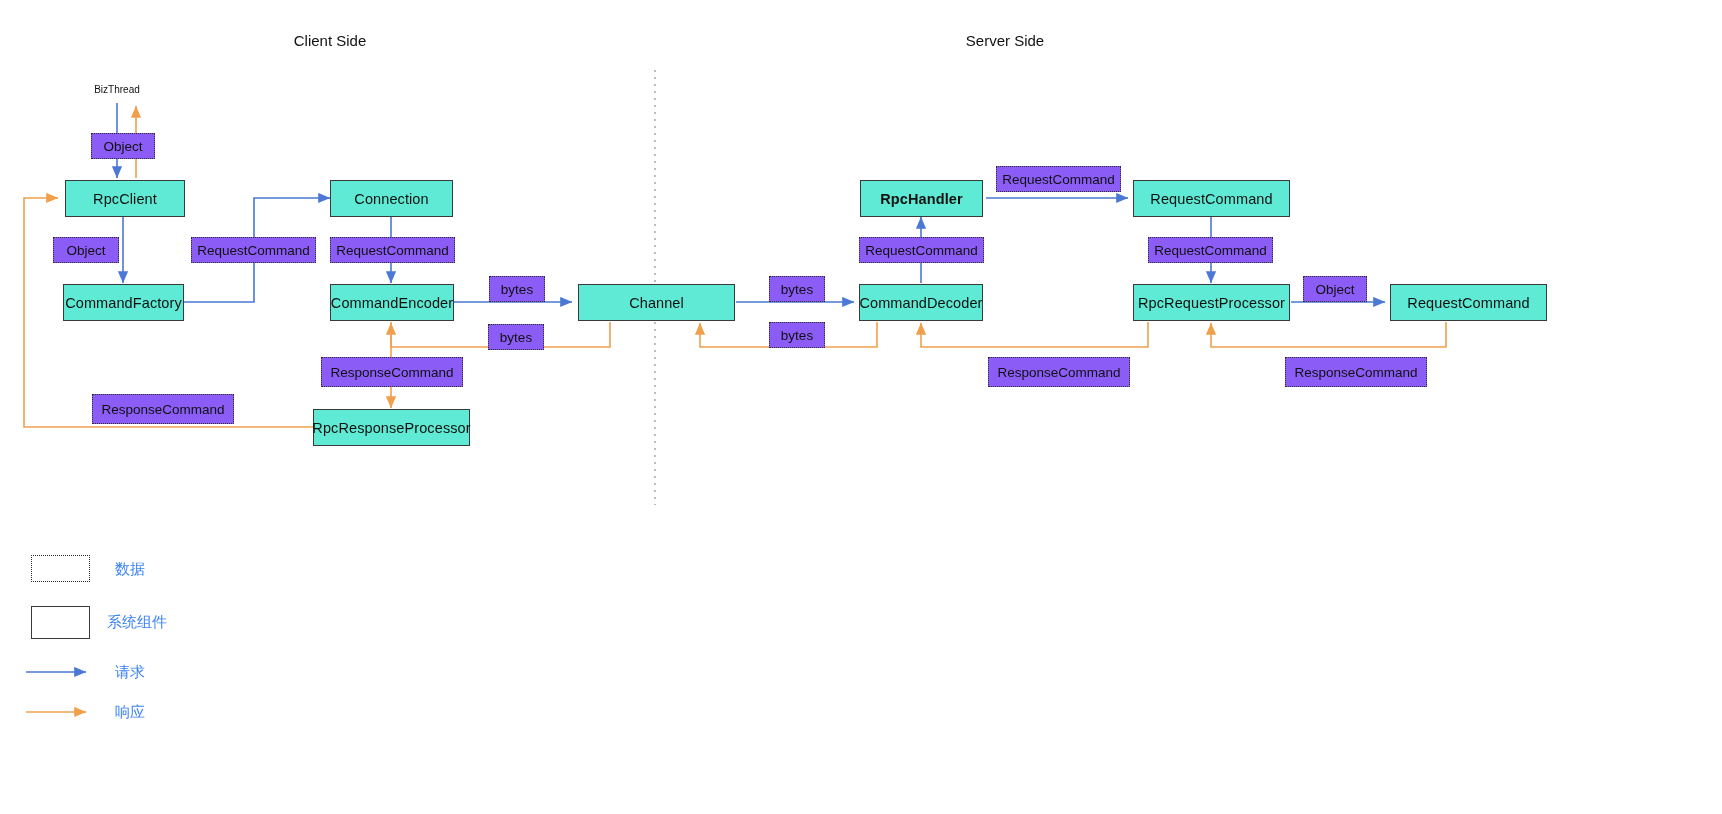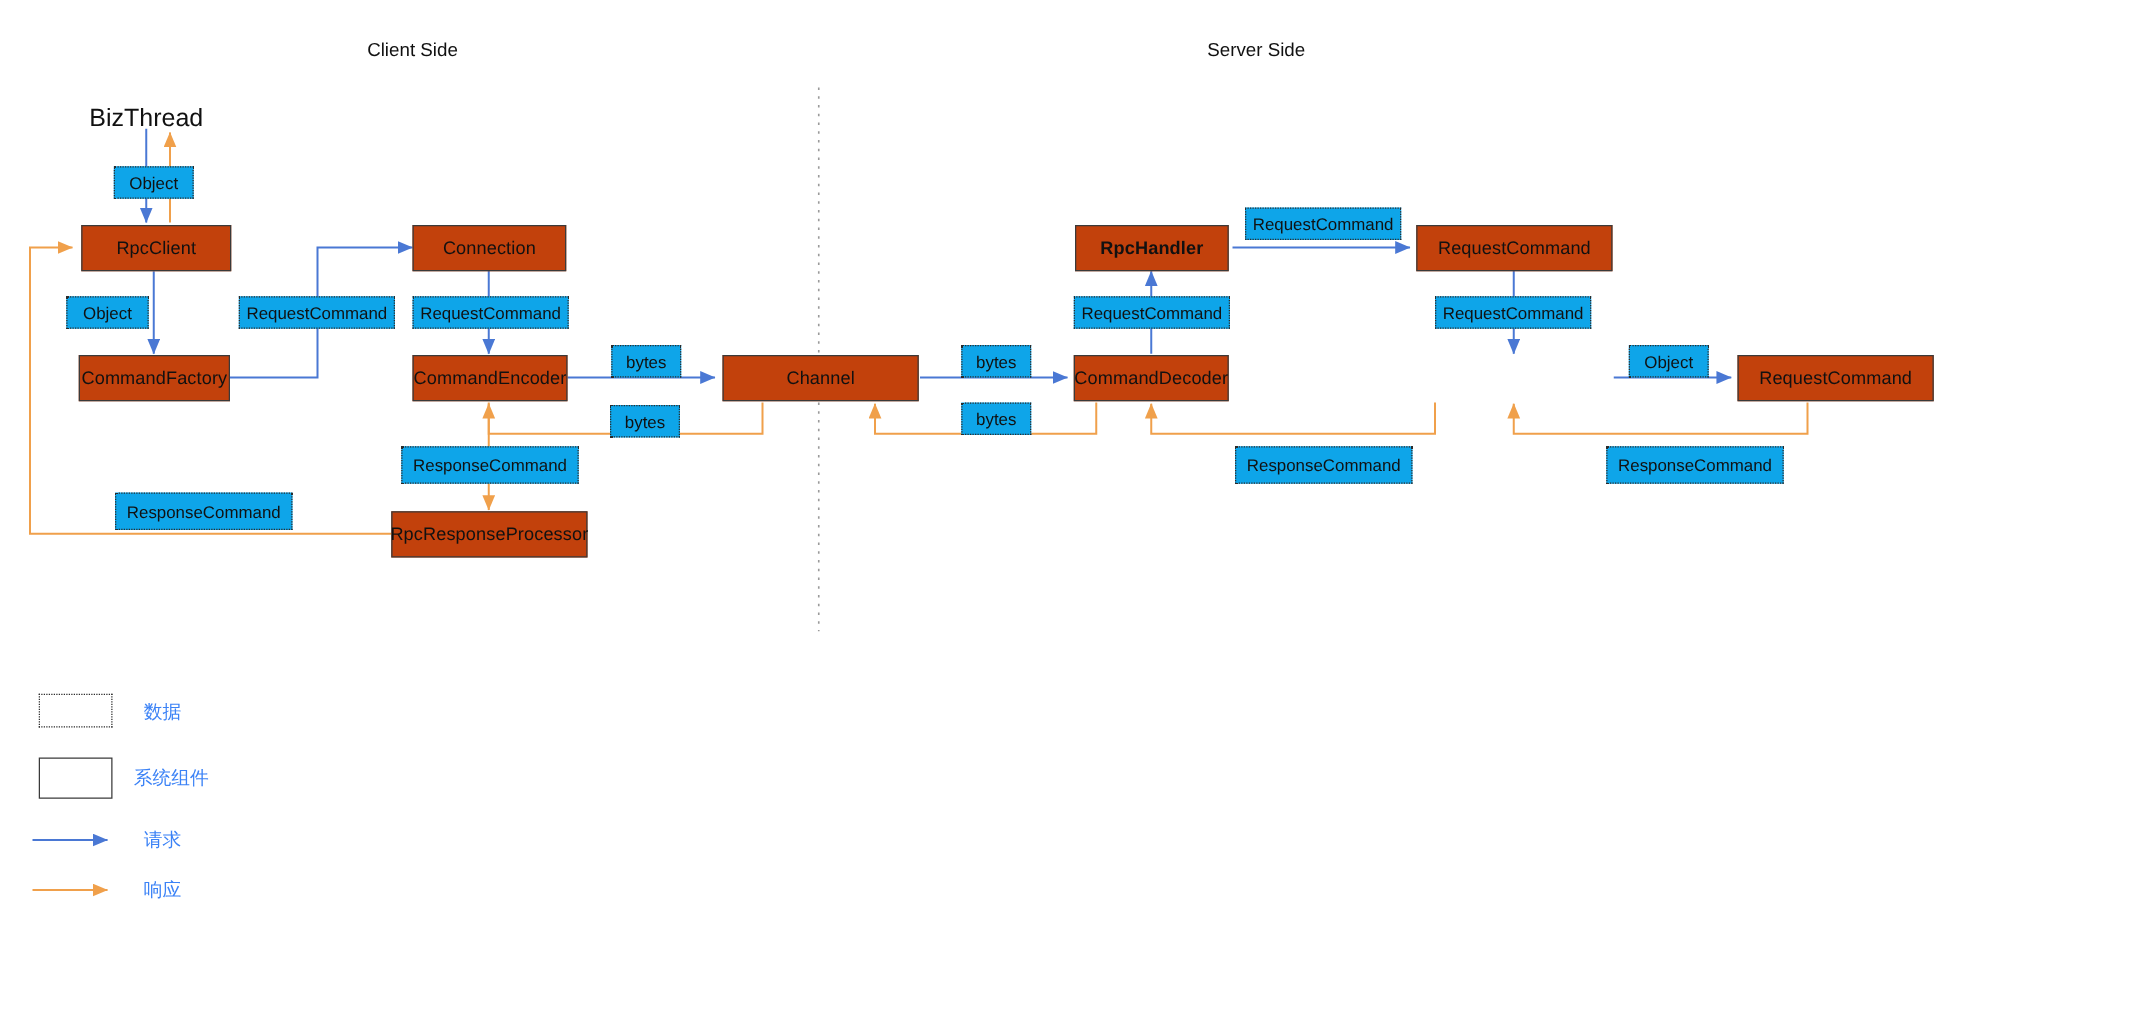--- a/index.html
+++ b/index.html
@@ -1,24 +1,24 @@
 <!DOCTYPE html>
 <html><head>
 <meta charset="utf-8">
 <style>
   html,body{margin:0;padding:0;background:#ffffff;}
   body{width:1722px;height:814px;position:relative;overflow:hidden;
        font-family:"Liberation Sans","DejaVu Sans",sans-serif;color:#111;}
   #canvas{position:absolute;left:0;top:0;width:1722px;height:814px;}
   svg.layer{position:absolute;left:0;top:0;width:1722px;height:814px;pointer-events:none;}
 
-  .node{position:absolute;box-sizing:border-box;border:1.3px solid #3a3a3a;background:#c2410c;
+  .node{position:absolute;box-sizing:border-box;border:1.3px solid #3a3a3a;background:#5eead4;
         display:flex;align-items:center;justify-content:center;font-size:14.5px;color:#111;
         letter-spacing:.1px;}
-  .data{position:absolute;box-sizing:border-box;border:1.4px dotted #2b2b2b;background:#0ea5e9;
+  .data{position:absolute;box-sizing:border-box;border:1.4px dotted #2b2b2b;background:#8b5cf6;
         display:flex;align-items:center;justify-content:center;font-size:13.5px;color:#111;}
   .sidetitle{position:absolute;font-size:15px;color:#111;text-align:center;}
   .legend-label{position:absolute;font-size:15px;color:#3b82f6;}
   .legend-box-solid{position:absolute;box-sizing:border-box;border:1.3px solid #3a3a3a;background:#fff;}
   .legend-box-dotted{position:absolute;box-sizing:border-box;border:1.4px dotted #2b2b2b;background:#fff;}
 </style>
 </head>
 <body>
 
 <div id="canvas">
@@ -72,40 +72,41 @@
 
       <path d="M313,427 L24,427 L24,198 L58,198" marker-end="url(#arrO)"></path>
 
       <line x1="136" y1="178" x2="136" y2="106" marker-end="url(#arrO)"></line>
     </g>
   </svg>
 
   <div class="sidetitle" style="left:250px;top:32px;width:160px;">Client Side</div>
   <div class="sidetitle" style="left:925px;top:32px;width:160px;">Server Side</div>
 
-  <div style="position:absolute;left:62px;top:84px;width:110px;text-align:center;font-size:20px;">BizThread</div>
+  <div style="position:absolute;left:62px;top:84px;width:110px;text-align:center;font-size:10px;">BizThread</div>
 
   <div class="node" style="left:65px;top:180px;width:120px;height:37px;">RpcClient</div>
 
   <div class="node" style="left:63px;top:284px;width:121px;height:37px;">CommandFactory</div>
 
   <div class="node" style="left:330px;top:180px;width:123px;height:37px;">Connection</div>
 
   <div class="node" style="left:330px;top:284px;width:124px;height:37px;">CommandEncoder</div>
 
   <div class="node" style="left:313px;top:409px;width:157px;height:37px;">RpcResponseProcessor</div>
 
   <div class="node" style="left:578px;top:284px;width:157px;height:37px;">Channel</div>
 
   <div class="node" style="left:859px;top:284px;width:124px;height:37px;">CommandDecoder</div>
 
   <div class="node" style="left:860px;top:180px;width:123px;height:37px;font-weight:bold;">RpcHandler</div>
 
   <div class="node" style="left:1133px;top:180px;width:157px;height:37px;">RequestCommand</div>
 
+  <div class="node" style="left:1133px;top:284px;width:157px;height:37px;">RpcRequestProcessor</div>
 
   <div class="node" style="left:1390px;top:284px;width:157px;height:37px;">RequestCommand</div>
 
   <div class="data" style="left:91px;top:133px;width:64px;height:26px;">Object</div>
 
   <div class="data" style="left:53px;top:237px;width:66px;height:26px;">Object</div>
 
   <div class="data" style="left:191px;top:237px;width:125px;height:26px;">RequestCommand</div>
 
   <div class="data" style="left:330px;top:237px;width:125px;height:26px;">RequestCommand</div>

